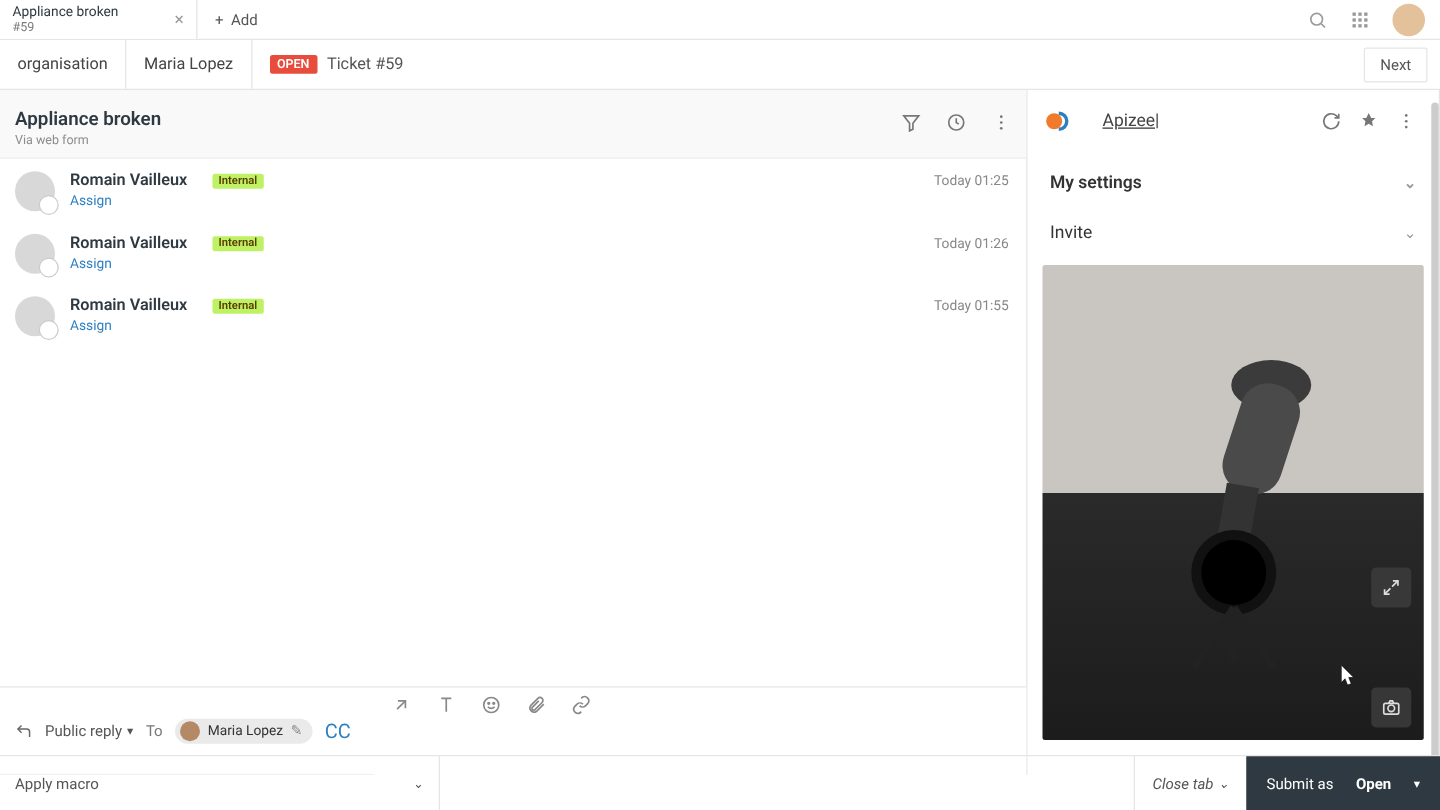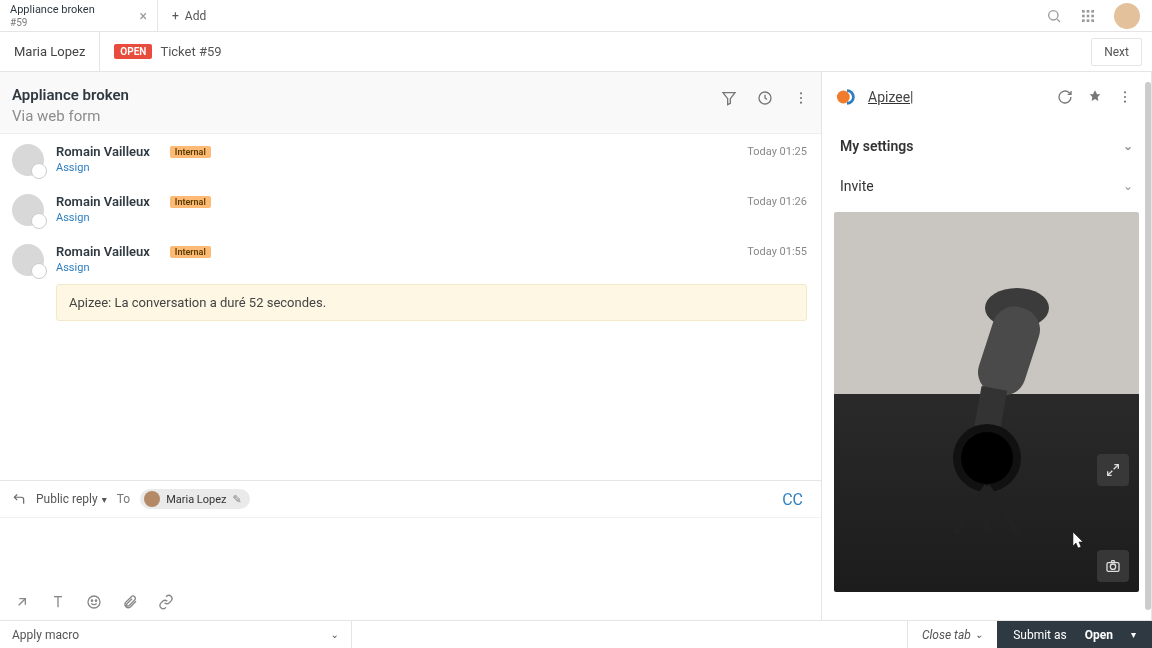--- a/index.html
+++ b/index.html
@@ -101,21 +101,21 @@
   }
 
   
   .ticket-head {
     display: flex; align-items: flex-start; justify-content: space-between;
     padding: 14px 12px 8px 12px;
     background: #f9f9f9;
     border-bottom: 1px solid #eee;
   }
   .ticket-title { font-size: 15px; font-weight: 600; color: #2f3941; }
-  .ticket-via { font-size: 15px; color: #8c8c8c; margin-top: 3px; }
+  .ticket-via { font-size: 10px; color: #8c8c8c; margin-top: 3px; }
   .ticket-head-icons { display: flex; gap: 20px; color: #777; margin-top: 4px; }
   .hicon { width: 16px; height: 16px; cursor: pointer; }
 
   
   .thread {
     flex: 1; overflow-y: auto;
     padding: 10px 14px 4px 12px;
   }
   .msg-block { display: flex; margin-bottom: 18px; }
   .msg-avatar {
@@ -124,34 +124,34 @@
     position: relative;
   }
   .msg-avatar::after{
     content:""; position:absolute; right:-3px; bottom:-3px;
     width:14px; height:14px; border-radius:50%; background:#fff; border:1px solid #ccc;
   }
   .msg-body { flex: 1; }
   .msg-meta { display: flex; align-items: center; }
   .msg-author { font-weight: 600; font-size: 13px; color: #2f3941; margin-right: 20px; }
   .internal-badge {
-    background: #fdba74; color: #5a3b00; font-size: 9px; font-weight: 600;
+    background: #bef264; color: #5a3b00; font-size: 9px; font-weight: 600;
     padding: 1px 5px; border-radius: 2px;
   }
   .msg-time { margin-left: auto; font-size: 11px; color: #888; }
   .msg-assign { color: #2e7fc2; font-size: 11px; margin-top: 2px; cursor: pointer; }
   .msg-content {
     margin-top: 10px; background: #fdf7e3; border: 1px solid #f3e9c8; border-radius: 3px;
     padding: 10px 12px; font-size: 13px; color: #444;
   }
 
   
   .reply {
     border-top: 1px solid #e5e5e5;
-    display: flex; flex-direction: column;
+    display: flex; flex-direction: row;
     background: #fff;
   }
   .reply-head {
     display: flex; align-items: center; gap: 10px;
     padding: 8px 12px;
     border-bottom: 1px solid #f1f1f1;
     font-size: 12px; color: #555;
   }
   .reply-icon { width: 14px; height: 14px; color: #666; }
   .pub-dd { display:flex; align-items:center; gap:4px; cursor:pointer; }
@@ -165,21 +165,21 @@
   .pencil { color:#888; font-size:11px; }
   .cc-link { margin-left: auto; color: #2e7fc2; font-size: 16px; cursor: pointer; padding-right:6px;}
   .reply-body { height: 70px; }
   .reply-tools {
     display: flex; gap: 20px; padding: 6px 14px 10px 14px; color: #888;
   }
   .rtool { width: 16px; height: 16px; cursor: pointer; }
 
   
   .apizee-head {
-    display: flex; align-items: center; gap: 10px; padding: 14px 18px 10px 14px; text-decoration: underline;
+    display: flex; align-items: center; gap: 24px; padding: 14px 18px 10px 14px; text-decoration: underline;
   }
   .apizee-logo {
     width: 22px; height: 22px; display:inline-flex; align-items:center; justify-content:center;
     font-weight:700; color:#e85a1e; font-size:14px;
   }
   .apizee-title { font-size: 14px; color:#444; flex:1; border-bottom:1px solid transparent; }
   .apizee-tools { margin-left:auto; display:flex; gap:14px; color:#777; }
   .sec {
     padding: 12px 18px;
     display:flex; align-items:center; justify-content:space-between;
@@ -204,21 +204,21 @@
     color:#ddd; cursor:pointer;
   }
   .overlay-expand{ bottom:106px; }
   .overlay-camera{ bottom:10px; }
   .cursor-arrow{
     position:absolute; bottom:42px; right:54px; width:12px; height:18px;
   }
 
   
   .footer {
-    position:absolute; left:0; right:0; bottom:0; height:28px;
+    position:absolute; left:0; right:0; bottom:0; height:44px;
     display:flex; align-items:stretch; border-top:1px solid #e5e5e5;
   }
   .macro-box {
     width: 352px; border-right:1px solid #e5e5e5;
     display:flex; align-items:center; justify-content:space-between;
     padding: 0 12px; color:#555; font-size:12px; cursor:pointer;
   }
   .footer-right { margin-left:auto; display:flex; align-items:stretch; }
   .close-tab {
     display:flex; align-items:center; gap:4px; padding:0 14px;
@@ -260,20 +260,23 @@
         <rect x="3" y="17" width="4" height="4"></rect>
         <rect x="10" y="17" width="4" height="4"></rect>
         <rect x="17" y="17" width="4" height="4"></rect>
       </svg>
     <span class="avatar-top"></span>
   </div>
 </div>
 
 <div class="headerbar">
   <div class="crumb-box">
+    <span>organisation</span>
+  </div>
+  <div class="crumb-box">
     <span>Maria Lopez</span>
   </div>
   <div class="crumb-last">
     <span class="open-badge">OPEN</span>
     <span class="ticket-num">Ticket #59</span>
   </div>
   <div class="next-btn">
     <span>Next</span>
   </div>
 </div>
@@ -330,21 +333,20 @@
 
       <div class="msg-block">
         <div class="msg-avatar"></div>
         <div class="msg-body">
           <div class="msg-meta">
             <span class="msg-author">Romain Vailleux</span>
             <span class="internal-badge">Internal</span>
             <span class="msg-time">Today 01:55</span>
           </div>
           <div class="msg-assign">Assign</div>
-          <div class="msg-content">Apizee: La conversation a duré 52 secondes.</div>
         </div>
       </div>
 
     </div>
 
     <div class="reply">
       <div class="reply-head">
         <svg class="reply-icon" viewBox="0 0 24 24" fill="none" stroke="currentColor" stroke-width="2">
             <polyline points="9 14 4 9 9 4"></polyline>
             <path d="M20 20v-7a4 4 0 0 0-4-4H4"></path>

